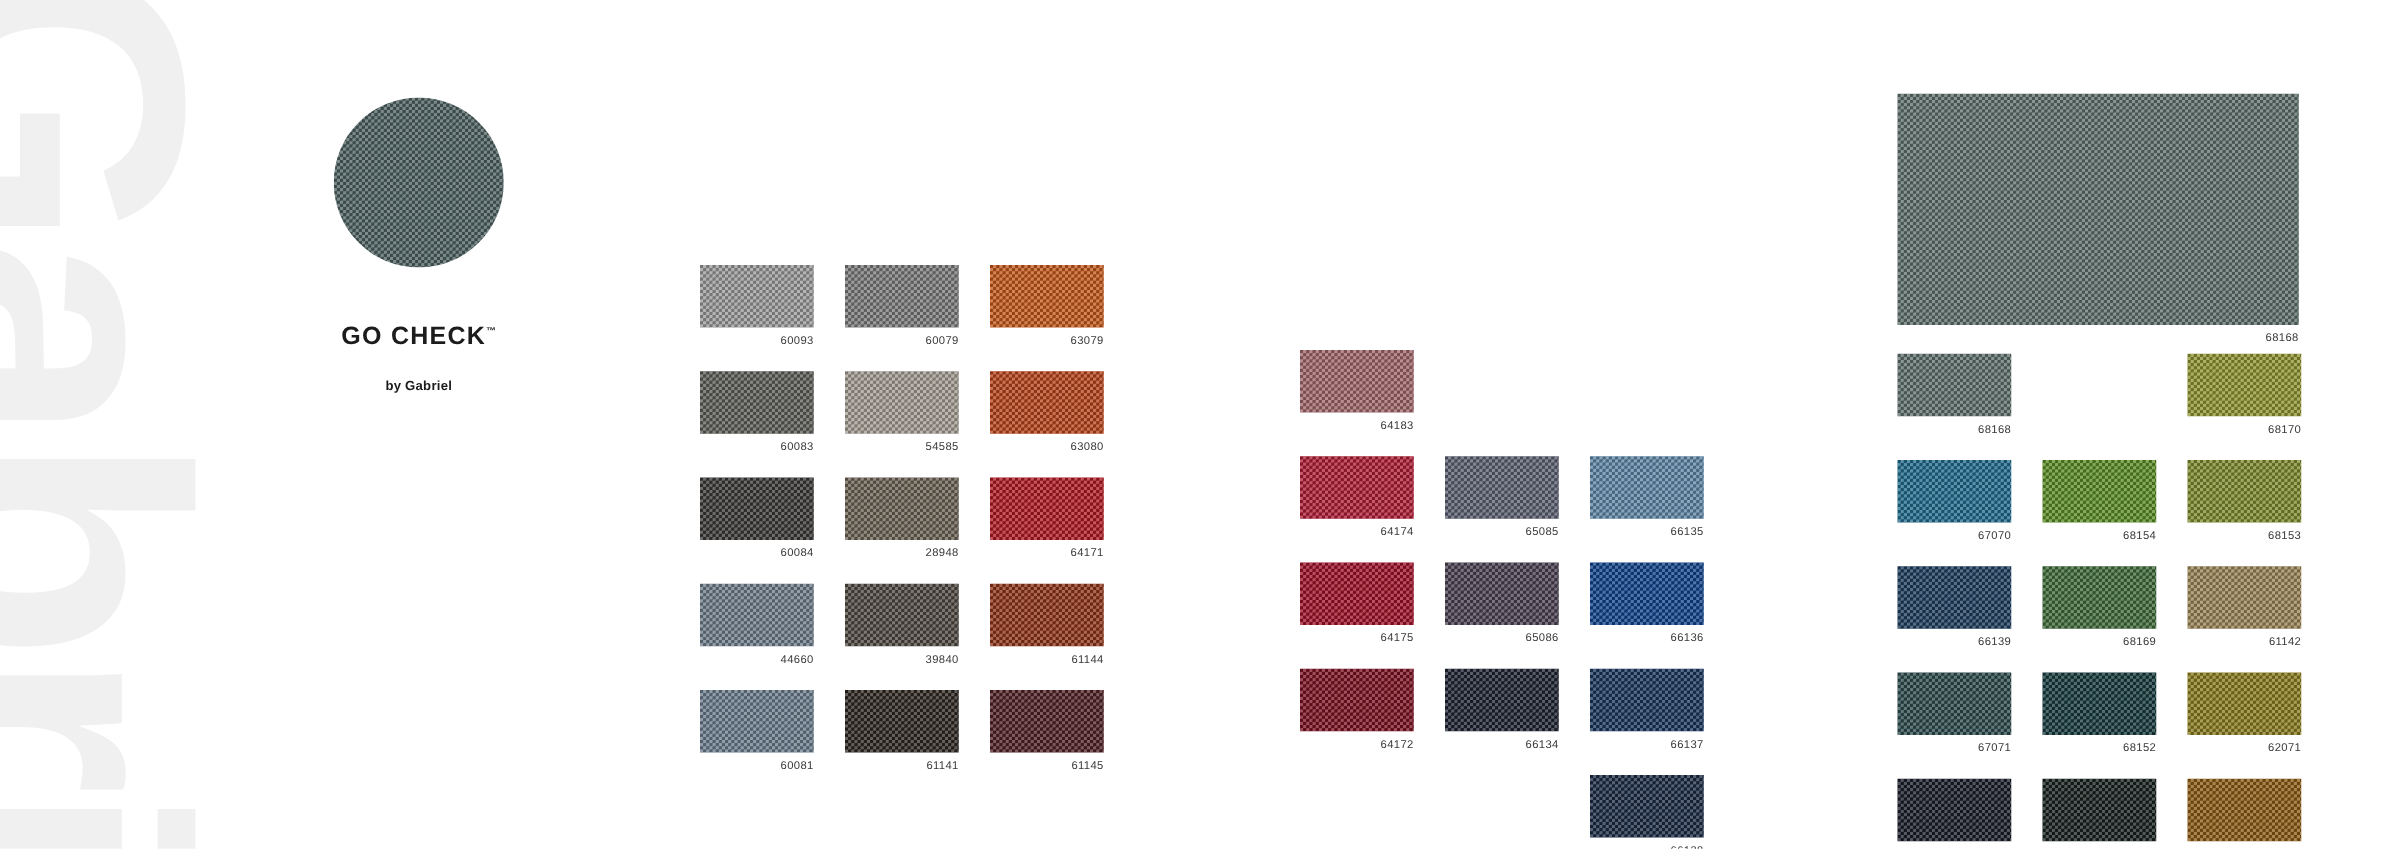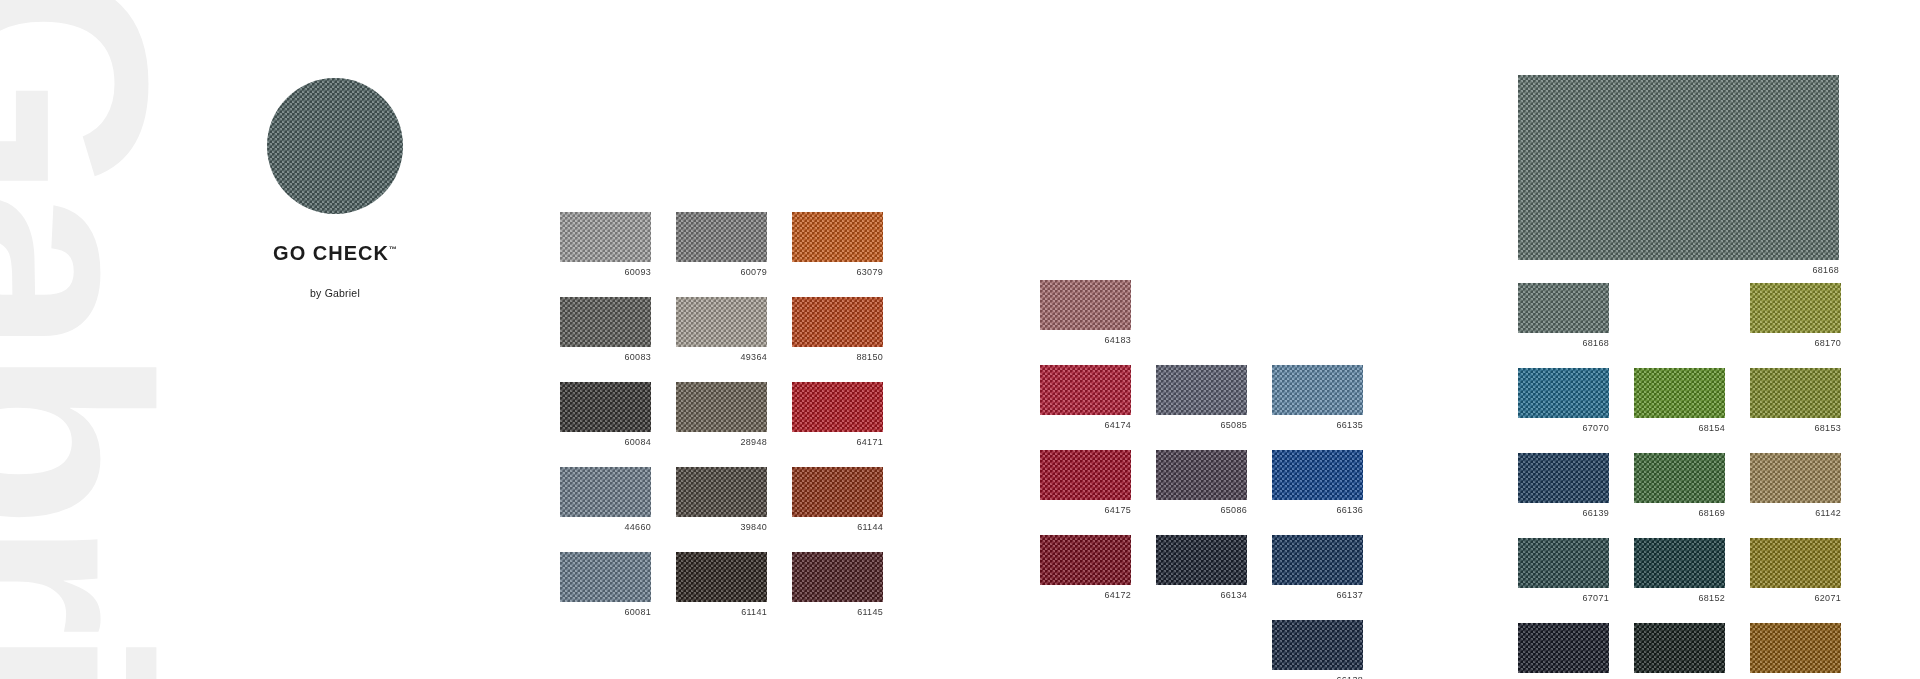--- a/index.html
+++ b/index.html
@@ -29,27 +29,27 @@
   }
 
   
   .brand{position:absolute;left:245px;top:78px;width:180px;z-index:3;text-align:center;}
   .brand-disc{
     width:136px;height:136px;border-radius:50%;
     margin:0 auto;
     position:relative;overflow:hidden;
   }
   .brand-title{
-    margin-top:28px;
+    margin-top:44px;
     font-size:20px;font-weight:700;letter-spacing:1.0px;
     color:#1c1c1c;white-space:nowrap;
   }
   .brand-title sup{font-size:8px;vertical-align:super;letter-spacing:0;}
   .brand-sub{
-    margin-top:22px;font-size:10.5px;color:#1c1c1c;letter-spacing:.2px;
+    margin-top:22px;font-size:10.5px;color:#1c1c1c;letter-spacing:.2px;font-weight:bold;
   }
 
   
   .group{position:absolute;z-index:2;}
   .row{display:flex;}
   .cell{position:relative;}
   .cell.empty{visibility:hidden;}
   .sw{
     width:91px;height:50px;
     position:relative;overflow:hidden;
@@ -135,26 +135,26 @@
         </div>
         <div class="rowgap"></div>
         <div class="row">
           <div class="cell">
             <div class="sw" style="background-color: rgb(92, 92, 88);"></div>
             <div class="lbl">60083</div>
           </div>
           <div class="colgap"></div>
           <div class="cell">
             <div class="sw" style="background-color: rgb(163, 156, 146);"></div>
-            <div class="lbl">49364</div>
+            <div class="lbl">54585</div>
           </div>
           <div class="colgap"></div>
           <div class="cell">
             <div class="sw" style="background-color: rgb(184, 67, 27);"></div>
-            <div class="lbl">88150</div>
+            <div class="lbl">63080</div>
           </div>
         </div>
         <div class="rowgap"></div>
         <div class="row">
           <div class="cell">
             <div class="sw" style="background-color: rgb(58, 56, 54);"></div>
             <div class="lbl">60084</div>
           </div>
           <div class="colgap"></div>
           <div class="cell">

